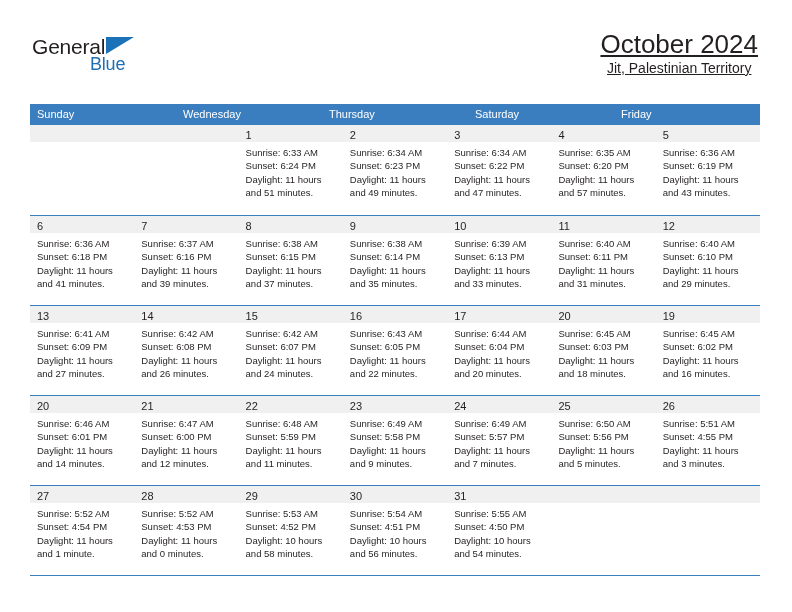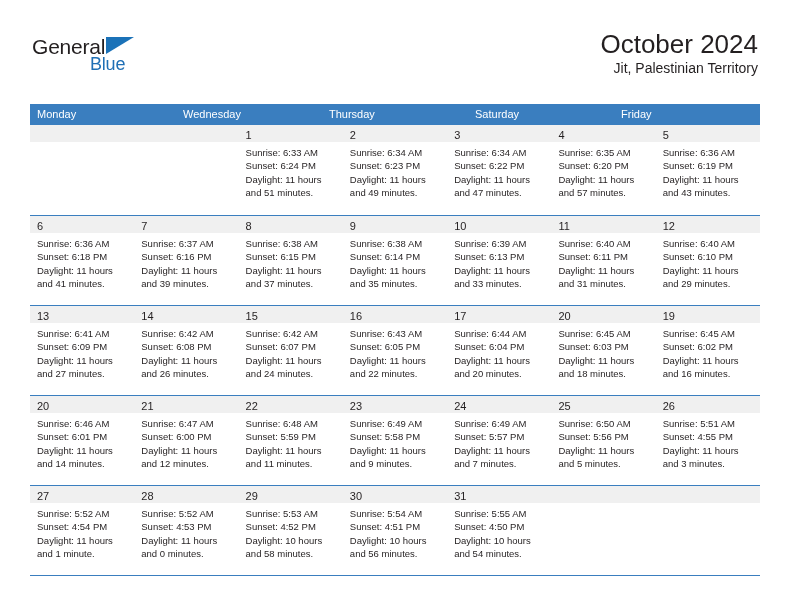--- a/index.html
+++ b/index.html
@@ -66,21 +66,22 @@
     width: 0;
     height: 0;
     border-left: 28px solid #1b72b8;
     border-bottom: 17px solid transparent;
   }
 
   .title-block {
     position: absolute;
     right: 34px;
     top: 30px;
-    text-align: right;
+    text-align: center;
+    text-decoration: underline;
   }
   .month-title {
     font-size: 26px;
     font-weight: normal;
     color: #231f20;
     line-height: 1.15;
     white-space: nowrap;
   }
   .location {
     font-size: 14px;
@@ -175,21 +176,21 @@
 
     <div class="title-block">
       <div class="month-title">October 2024</div>
       <div class="location">Jit, Palestinian Territory</div>
     </div>
 
   </div>
 
   <div class="calendar">
     <div class="dow-row" id="dow-row">
-        <div class="dow">Monday</div>
+        <div class="dow">Sunday</div>
         <div class="dow">Wednesday</div>
         <div class="dow">Thursday</div>
         <div class="dow">Saturday</div>
         <div class="dow">Friday</div>
       </div>
     <div id="weeks-container">
         <div class="week">
           <div class="cell empty">
             <div class="daynum-band"><span class="daynum"></span></div>
             <div class="cell-body"></div>

